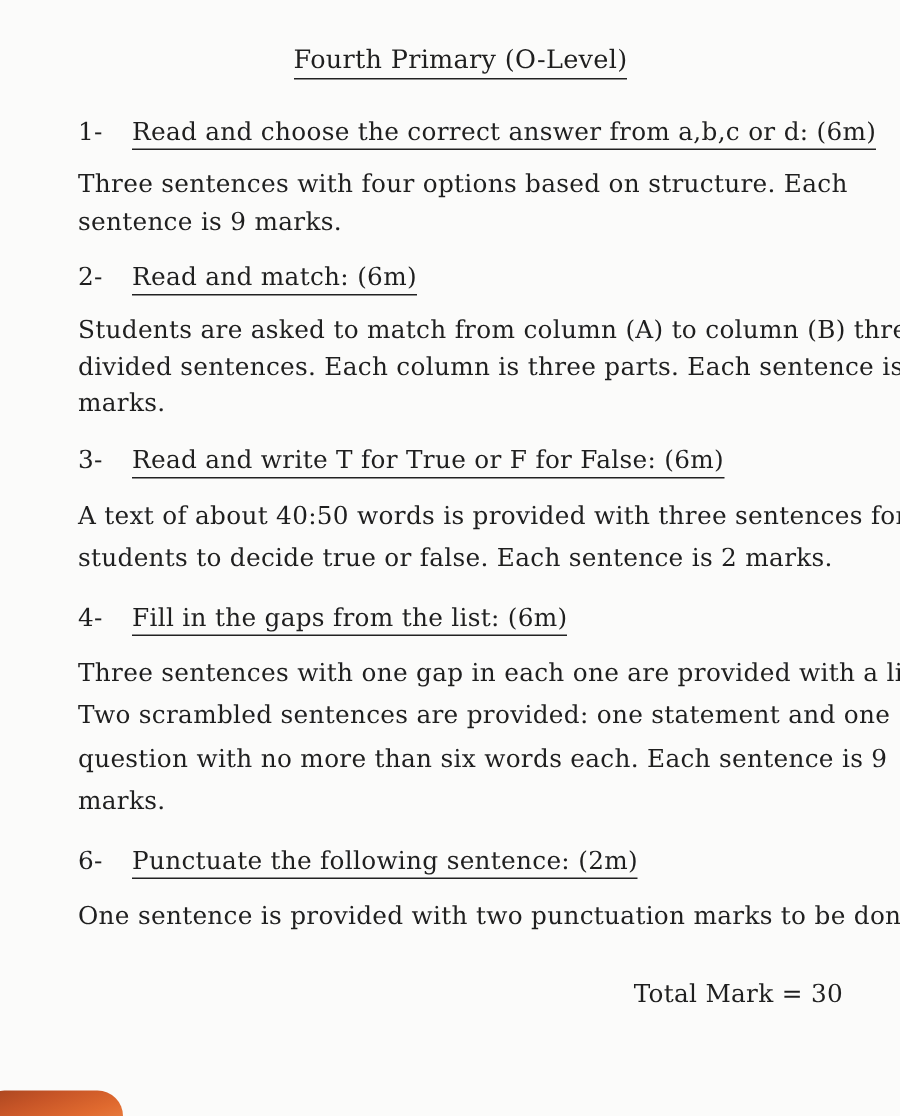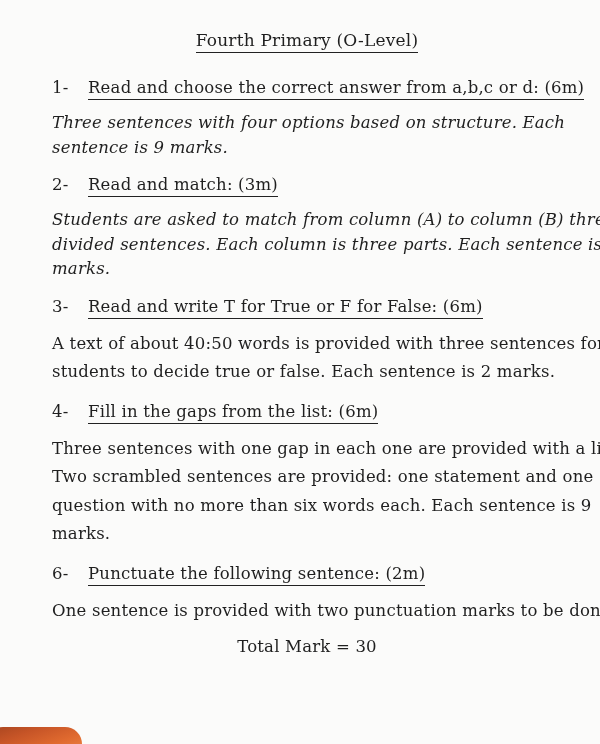--- a/index.html
+++ b/index.html
@@ -47,26 +47,26 @@
   .para {
     margin: 0;
     font-size: 16.5px;
     letter-spacing: 0.2px;
   }
   .pline {
     display: block;
     line-height: 28.5px;
     white-space: nowrap;
   }
-  .tight .pline { line-height: 24.5px; font-style: italic; }
+  .tight .pline { line-height: 24.5px; }
   .total-mark {
-    text-align: center;
+    text-align: right;
     font-size: 16.5px;
     line-height: 22px;
-    margin-top: 11px;
+    margin-top: 27px;
     letter-spacing: 0.2px;
   }
   .orange-corner {
     position: absolute;
     left: -14px;
     bottom: -17px;
     width: 96px;
     height: 34px;
     border-radius: 17px;
     background: linear-gradient(to bottom right, #a6441f 0%, #c75527 30%, #e06a2f 60%, #ef9050 100%);
@@ -86,21 +86,21 @@
       <span class="sec-num">1-</span><span class="u">Read and choose the correct answer from a,b,c or d: (6m)</span>
     </div>
     <p class="para tight">
       <span class="pline">Three sentences with four options based on structure. Each</span>
       <span class="pline">sentence is 9 marks.</span>
     </p>
   </div>
 
   <div class="section">
     <div class="sec-heading">
-      <span class="sec-num">2-</span><span class="u">Read and match: (3m)</span>
+      <span class="sec-num">2-</span><span class="u">Read and match: (6m)</span>
     </div>
     <p class="para tight">
       <span class="pline">Students are asked to match from column (A) to column (B) three</span>
       <span class="pline">divided sentences. Each column is three parts. Each sentence is 2</span>
       <span class="pline">marks.</span>
     </p>
   </div>
 
   <div class="section">
     <div class="sec-heading">

